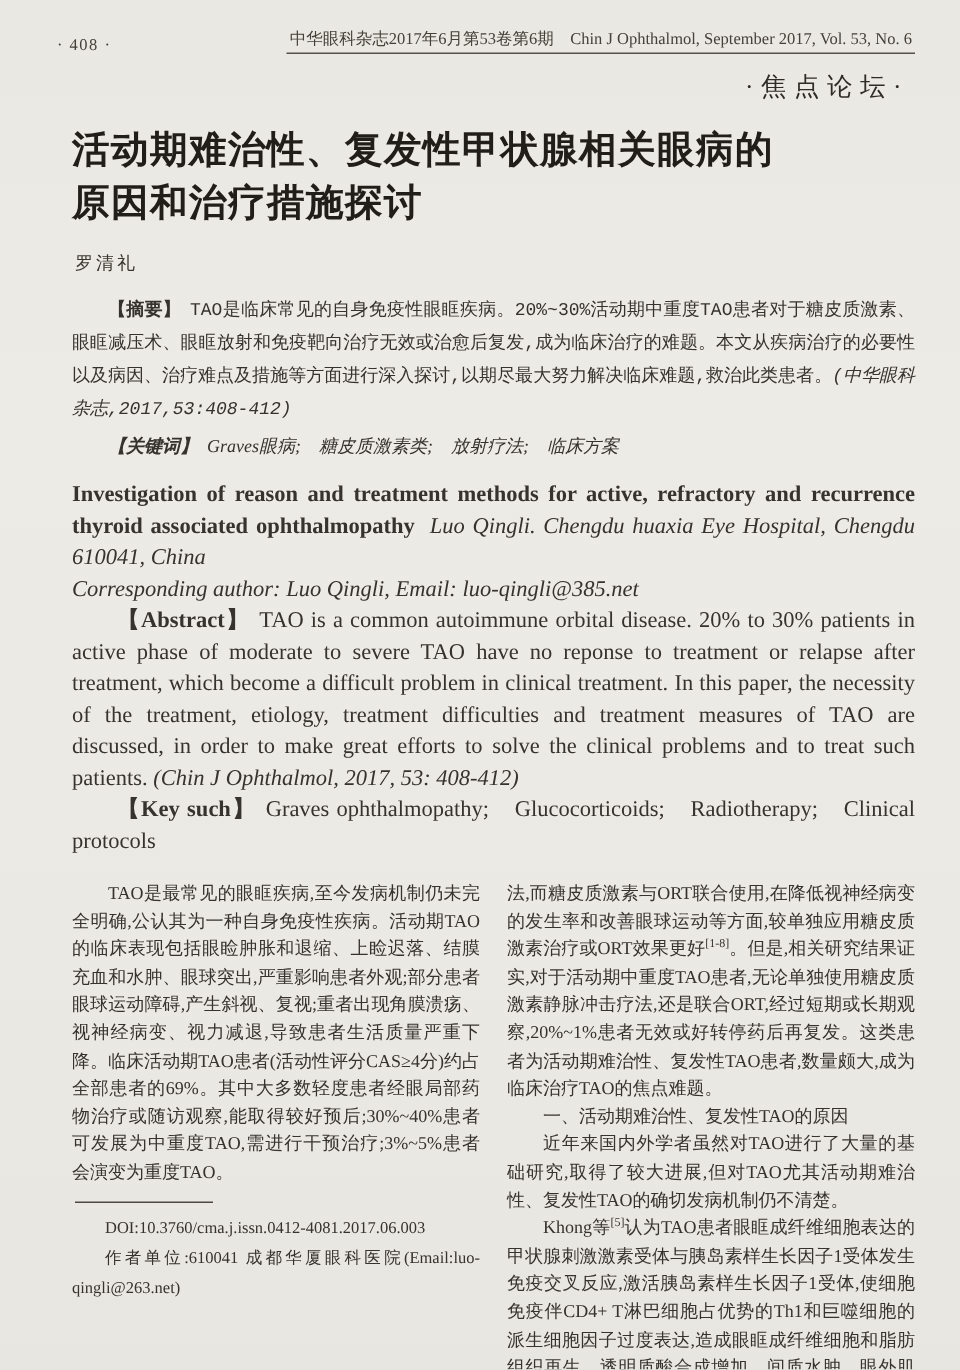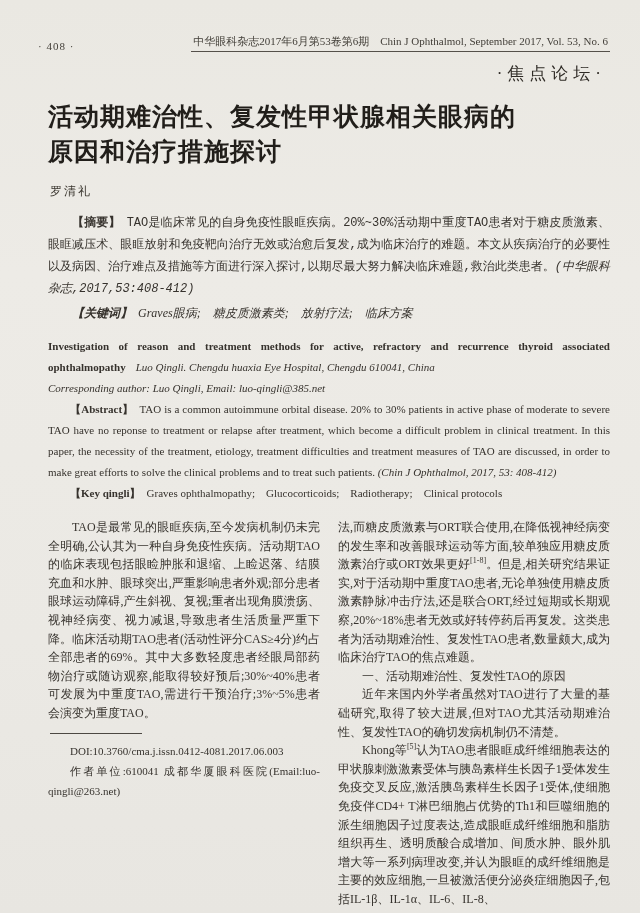--- a/index.html
+++ b/index.html
@@ -9,21 +9,21 @@
   }
   .page{
     position:relative;
     width:640px;height:913px;
     margin:0 auto;
     background:#eceae5;
     background-image:linear-gradient(180deg,#eae8e2 0%,#edebe6 30%,#ebe9e4 70%,#e8e6e1 100%);
     color:#36322d;
     overflow:hidden;
     box-sizing:border-box;
-    padding:34px 30px 0 38px;
+    padding:18px 30px 0 38px;
   }
   
   .hdr{
     display:flex;justify-content:space-between;align-items:flex-end;
     font-size:11px;color:#44403a;
   }
   .hdr .pagenum{white-space:nowrap;letter-spacing:1px;}
   .hdr .jinfo{
     border-bottom:1px solid #55504a;
     padding:0 2px 2px 2px;
@@ -59,21 +59,21 @@
     line-height:22px;
     text-align:justify;
     margin:0 0 0 10px;
     width:562px;
   }
   .cn-abs{margin-top:12px;font-family:Liberation Mono, monospace;}
   .indent{text-indent:2em;}
   .blabel{font-weight:700;margin-right:6px;}
   .kw-line{margin-top:2px;font-style:italic;}
   .en-block{margin-top:12px;}
-  .en{font-size:11px;line-height:21px;}
+  .en{font-size:15px;line-height:21px;}
   .ital{font-style:italic;}
   .en-title b{font-weight:700;}
   .en-title .ital{margin-left:10px;}
   
   .columns{
     display:flex;
     gap:18px;
     margin:14px 0 0 10px;
     width:562px;
   }
@@ -121,37 +121,37 @@
   <div class="author">罗清礼</div>
 
   <p class="para indent cn-abs"><span class="blabel">【摘要】</span><span>TAO是临床常见的自身免疫性眼眶疾病。20%~30%活动期中重度TAO患者对于糖皮质激素、眼眶减压术、眼眶放射和免疫靶向治疗无效或治愈后复发,成为临床治疗的难题。本文从疾病治疗的必要性以及病因、治疗难点及措施等方面进行深入探讨,以期尽最大努力解决临床难题,救治此类患者。</span><span class="ital">(中华眼科杂志,2017,53:408-412)</span></p>
 
   <p class="para indent kw-line"><span class="blabel">【关键词】</span><span>Graves眼病;　糖皮质激素类;　放射疗法;　临床方案</span></p>
 
   <div class="en-block">
     <p class="para en en-title"><b>Investigation of reason and treatment methods for active, refractory and recurrence thyroid associated ophthalmopathy</b><span class="ital">Luo Qingli. Chengdu huaxia Eye Hospital, Chengdu 610041, China</span></p>
     <p class="para en ital">Corresponding author: Luo Qingli, Email: luo-qingli@385.net</p>
     <p class="para en indent"><span class="blabel">【Abstract】</span><span>TAO is a common autoimmune orbital disease. 20% to 30% patients in active phase of moderate to severe TAO have no reponse to treatment or relapse after treatment, which become a difficult problem in clinical treatment. In this paper, the necessity of the treatment, etiology, treatment difficulties and treatment measures of TAO are discussed, in order to make great efforts to solve the clinical problems and to treat such patients.</span> <span class="ital">(Chin J Ophthalmol, 2017, 53: 408-412)</span></p>
-    <p class="para en indent"><span class="blabel">【Key qingli】</span><span>Graves ophthalmopathy;　Glucocorticoids;　Radiotherapy;　Clinical protocols</span></p>
+    <p class="para en indent"><span class="blabel">【Key such】</span><span>Graves ophthalmopathy;　Glucocorticoids;　Radiotherapy;　Clinical protocols</span></p>
   </div>
 
   <div class="columns">
 
     <div class="col">
       <p class="indent">TAO是最常见的眼眶疾病,至今发病机制仍未完全明确,公认其为一种自身免疫性疾病。活动期TAO的临床表现包括眼睑肿胀和退缩、上睑迟落、结膜充血和水肿、眼球突出,严重影响患者外观;部分患者眼球运动障碍,产生斜视、复视;重者出现角膜溃疡、视神经病变、视力减退,导致患者生活质量严重下降。临床活动期TAO患者(活动性评分CAS≥4分)约占全部患者的69%。其中大多数轻度患者经眼局部药物治疗或随访观察,能取得较好预后;30%~40%患者可发展为中重度TAO,需进行干预治疗;3%~5%患者会演变为重度TAO。</p>
 
       <div class="footnote">
         <div class="fn-rule"></div>
         <p class="fn-indent">DOI:10.3760/cma.j.issn.0412-4081.2017.06.003</p>
         <p class="fn-indent">作者单位:610041 成都华厦眼科医院(Email:luo-qingli@263.net)</p>
       </div>
     </div>
 
     <div class="col">
-      <p><span>法,而糖皮质激素与ORT联合使用,在降低视神经病变的发生率和改善眼球运动等方面,较单独应用糖皮质激素治疗或ORT效果更好</span><sup>[1-8]</sup><span>。但是,相关研究结果证实,对于活动期中重度TAO患者,无论单独使用糖皮质激素静脉冲击疗法,还是联合ORT,经过短期或长期观察,20%~18%患者无效或好转停药后再复发。这类患者为活动期难治性、复发性TAO患者,数量颇大,成为临床治疗TAO的焦点难题。</span></p>
+      <p><span>法,而糖皮质激素与ORT联合使用,在降低视神经病变的发生率和改善眼球运动等方面,较单独应用糖皮质激素治疗或ORT效果更好</span><sup>[1-8]</sup><span>。但是,相关研究结果证实,对于活动期中重度TAO患者,无论单独使用糖皮质激素静脉冲击疗法,还是联合ORT,经过短期或长期观察,20%~1%患者无效或好转停药后再复发。这类患者为活动期难治性、复发性TAO患者,数量颇大,成为临床治疗TAO的焦点难题。</span></p>
       <p class="sec-head">一、活动期难治性、复发性TAO的原因</p>
       <p class="indent">近年来国内外学者虽然对TAO进行了大量的基础研究,取得了较大进展,但对TAO尤其活动期难治性、复发性TAO的确切发病机制仍不清楚。</p>
       <p class="indent"><span>Khong等</span><sup>[5]</sup><span>认为TAO患者眼眶成纤维细胞表达的甲状腺刺激激素受体与胰岛素样生长因子1受体发生免疫交叉反应,激活胰岛素样生长因子1受体,使细胞免疫伴CD4+ T淋巴细胞占优势的Th1和巨噬细胞的派生细胞因子过度表达,造成眼眶成纤维细胞和脂肪组织再生、透明质酸合成增加、间质水肿、眼外肌增大等一系列病理改变,并认为眼眶的成纤维细胞是主要的效应细胞,一旦被激活便分泌炎症细胞因子,包括IL-1β、IL-1α、IL-6、IL-8、</span></p>
     </div>
 
   </div>
 
 </div>
 
 </body></html>

